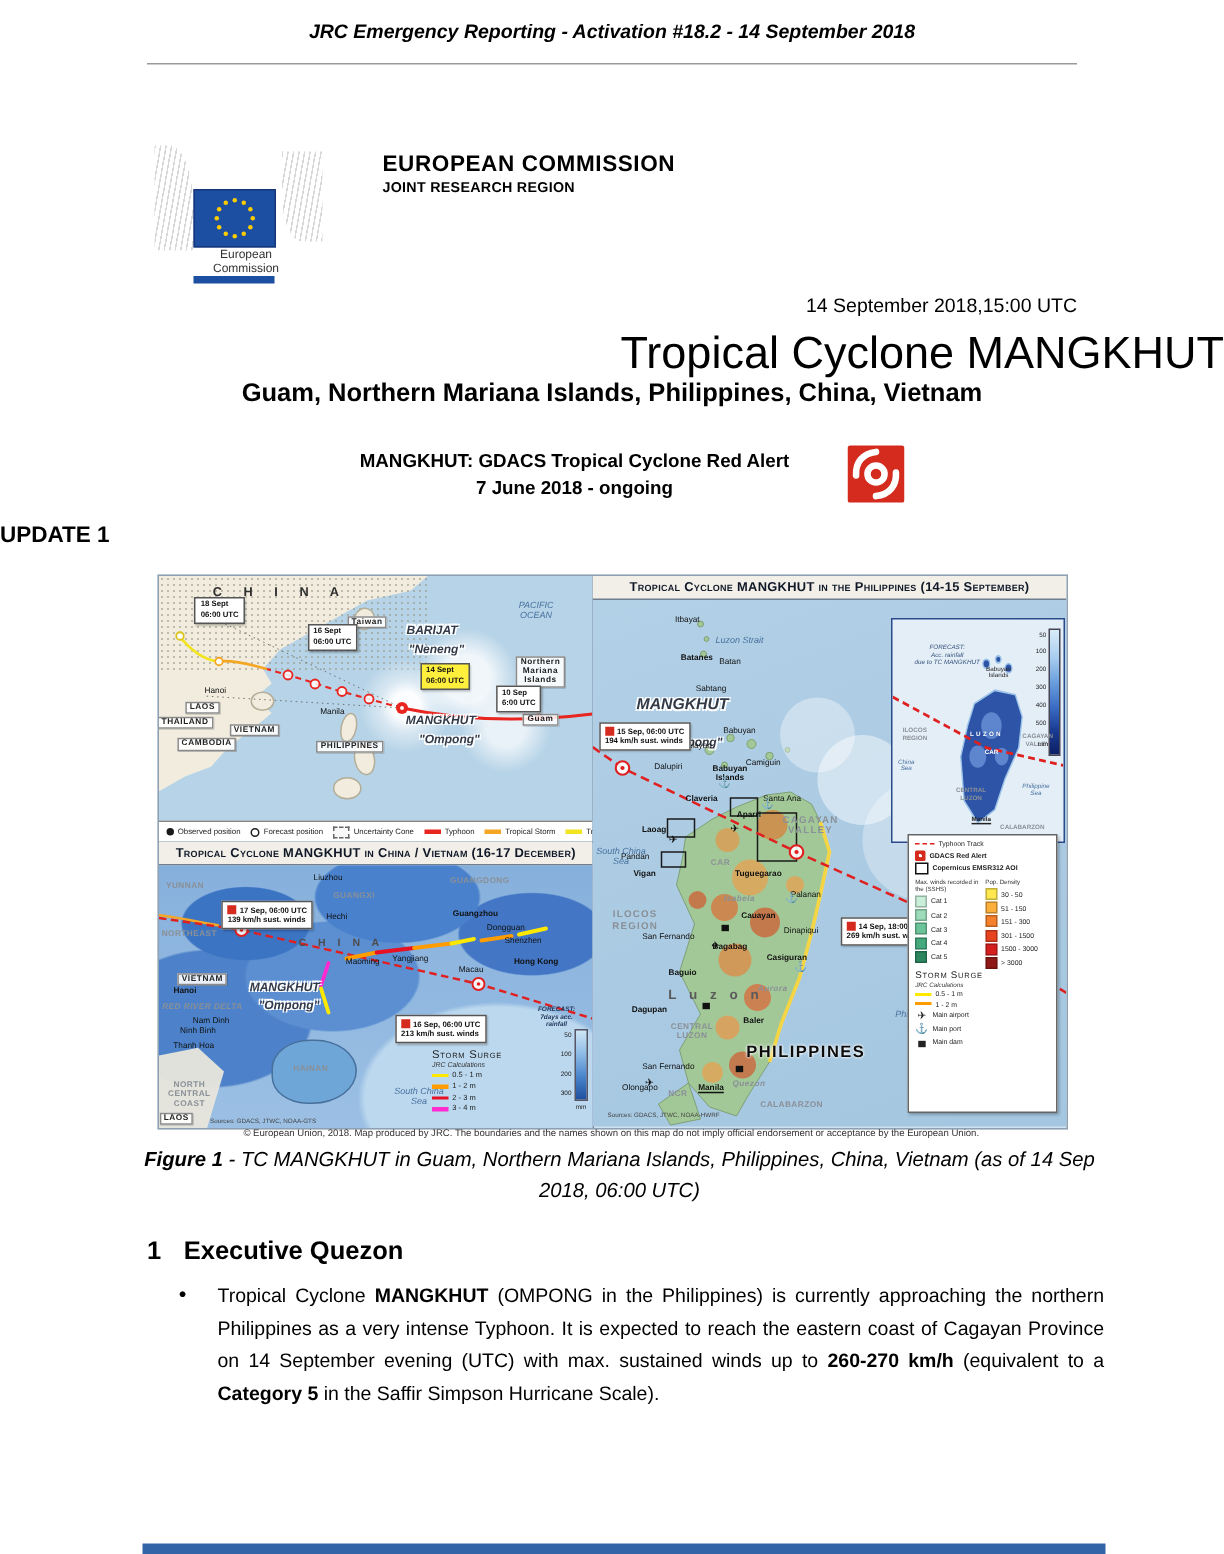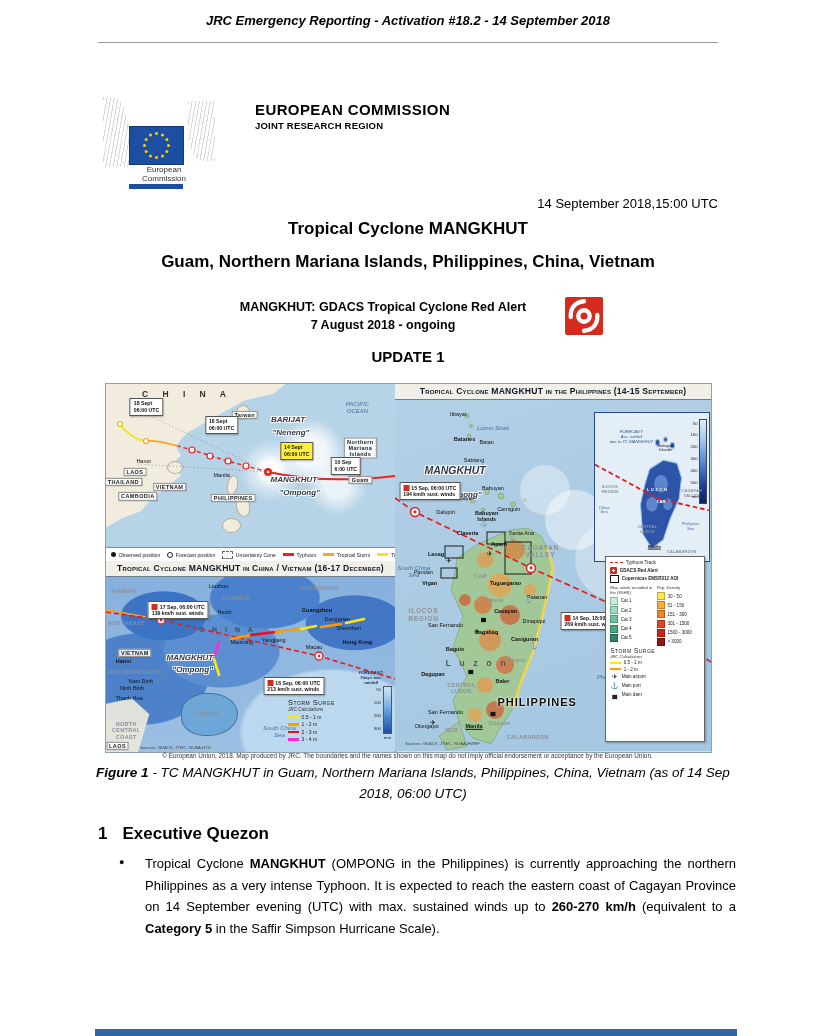--- a/index.html
+++ b/index.html
@@ -17,25 +17,25 @@
   .stars{position:absolute;left:50%;top:50%;width:3px;height:3px;margin:-1.5px;border-radius:50%;background:transparent;
     box-shadow:0 -12px 0 0 #fc0,6px -10.4px 0 0 #fc0,10.4px -6px 0 0 #fc0,12px 0 0 0 #fc0,
     10.4px 6px 0 0 #fc0,6px 10.4px 0 0 #fc0,0 12px 0 0 #fc0,-6px 10.4px 0 0 #fc0,
     -10.4px 6px 0 0 #fc0,-12px 0 0 0 #fc0,-10.4px -6px 0 0 #fc0,-6px -10.4px 0 0 #fc0}
   .flagcap{position:absolute;left:129px;top:166px;width:70px;font-size:8px;line-height:8.5px;color:#333;white-space:pre-line}
   .flagbar{position:absolute;left:129px;top:184px;width:54px;height:5px;background:#1c4fa1}
   .ecname{position:absolute;left:255px;top:101px;font-size:15px;font-weight:bold;letter-spacing:.4px}
   .ecdept{position:absolute;left:255px;top:120px;font-size:9.5px;font-weight:bold;letter-spacing:.2px}
   
   .date{position:absolute;top:196px;right:98px;font-size:13px}
-  .title{position:absolute;top:219px;left:0;width:100%;text-align:center;font-size:17px;font-weight:bold}
+  .title{position:absolute;top:219px;left:0;width:100%;text-align:right;font-size:30px;font-weight:normal}
   .subtitle{position:absolute;top:252px;left:0;width:100%;text-align:center;font-size:17px;font-weight:bold}
   .alert{position:absolute;top:298px;left:133px;width:500px;text-align:center;font-size:12.5px;font-weight:bold;line-height:18px}
   .cyc{position:absolute;left:565px;top:296px;width:38px;height:40px}
-  .update{position:absolute;top:348px;left:0;width:100%;text-align:center;font-size:15px;font-weight:bold}
+  .update{position:absolute;top:348px;left:0;width:100%;text-align:left;font-size:15px;font-weight:bold}
   
   .figure{position:absolute;left:105px;top:383px;width:605px;height:368px;background:#cfe0ee;border:1px solid #8fa0b0}
   .panel{position:absolute;overflow:hidden}
   .pA{left:0;top:0;width:289px;height:177px;background:#b6d3e7;border-right:1px solid #6f7f8f;border-bottom:1px solid #6f7f8f}
   .pA-map{position:relative;width:100%;height:163px;overflow:hidden}
   .pA-land{position:absolute;inset:0;background:#f1ecdd;
     clip-path:polygon(0 88%,0 0,62% 0,58% 6%,48% 10%,40% 18%,34% 24%,28% 30%,24% 38%,26% 44%,22% 50%,26% 56%,22% 62%,16% 70%,12% 78%,6% 82%,0 88%)}
   .dots{position:absolute;left:0;top:0;width:62%;height:40%;background-image:radial-gradient(#9a9a8a .5px,transparent .6px);background-size:4px 4px;opacity:.6}
   .isle{position:absolute;background:#f1ecdd;border:.5px solid #b4ae98;border-radius:50%}
   .clouds{position:absolute;inset:0;background:
@@ -166,21 +166,21 @@
 Commission</div>
   <div class="flagbar"></div>
   <div class="ecname">EUROPEAN COMMISSION</div>
   <div class="ecdept">JOINT RESEARCH REGION</div>
 
   <div class="date">14 September 2018,15:00 UTC</div>
   <div class="title">Tropical Cyclone MANGKHUT</div>
   <div class="subtitle">Guam, Northern Mariana Islands, Philippines, China, Vietnam</div>
   <div class="alert">
     <span>MANGKHUT: GDACS Tropical Cyclone Red Alert</span><br>
-    <span>7 August 2018 - ongoing</span>
+    <span>7 June 2018 - ongoing</span>
   </div>
   <svg class="cyc" viewBox="0 0 40 40">
     <rect x="0" y="0" width="40" height="40" rx="2" fill="#d42b1e"></rect>
     <g stroke="#fff" stroke-width="4.6" fill="none" stroke-linecap="round">
       <circle cx="20" cy="20" r="6"></circle>
       <path d="M20 4.5 C 10.5 5.5 5.5 12 6 21"></path>
       <path d="M20 35.5 C 29.5 34.5 34.5 28 34 19"></path>
     </g>
   </svg>
   <div class="update">UPDATE 1</div>

